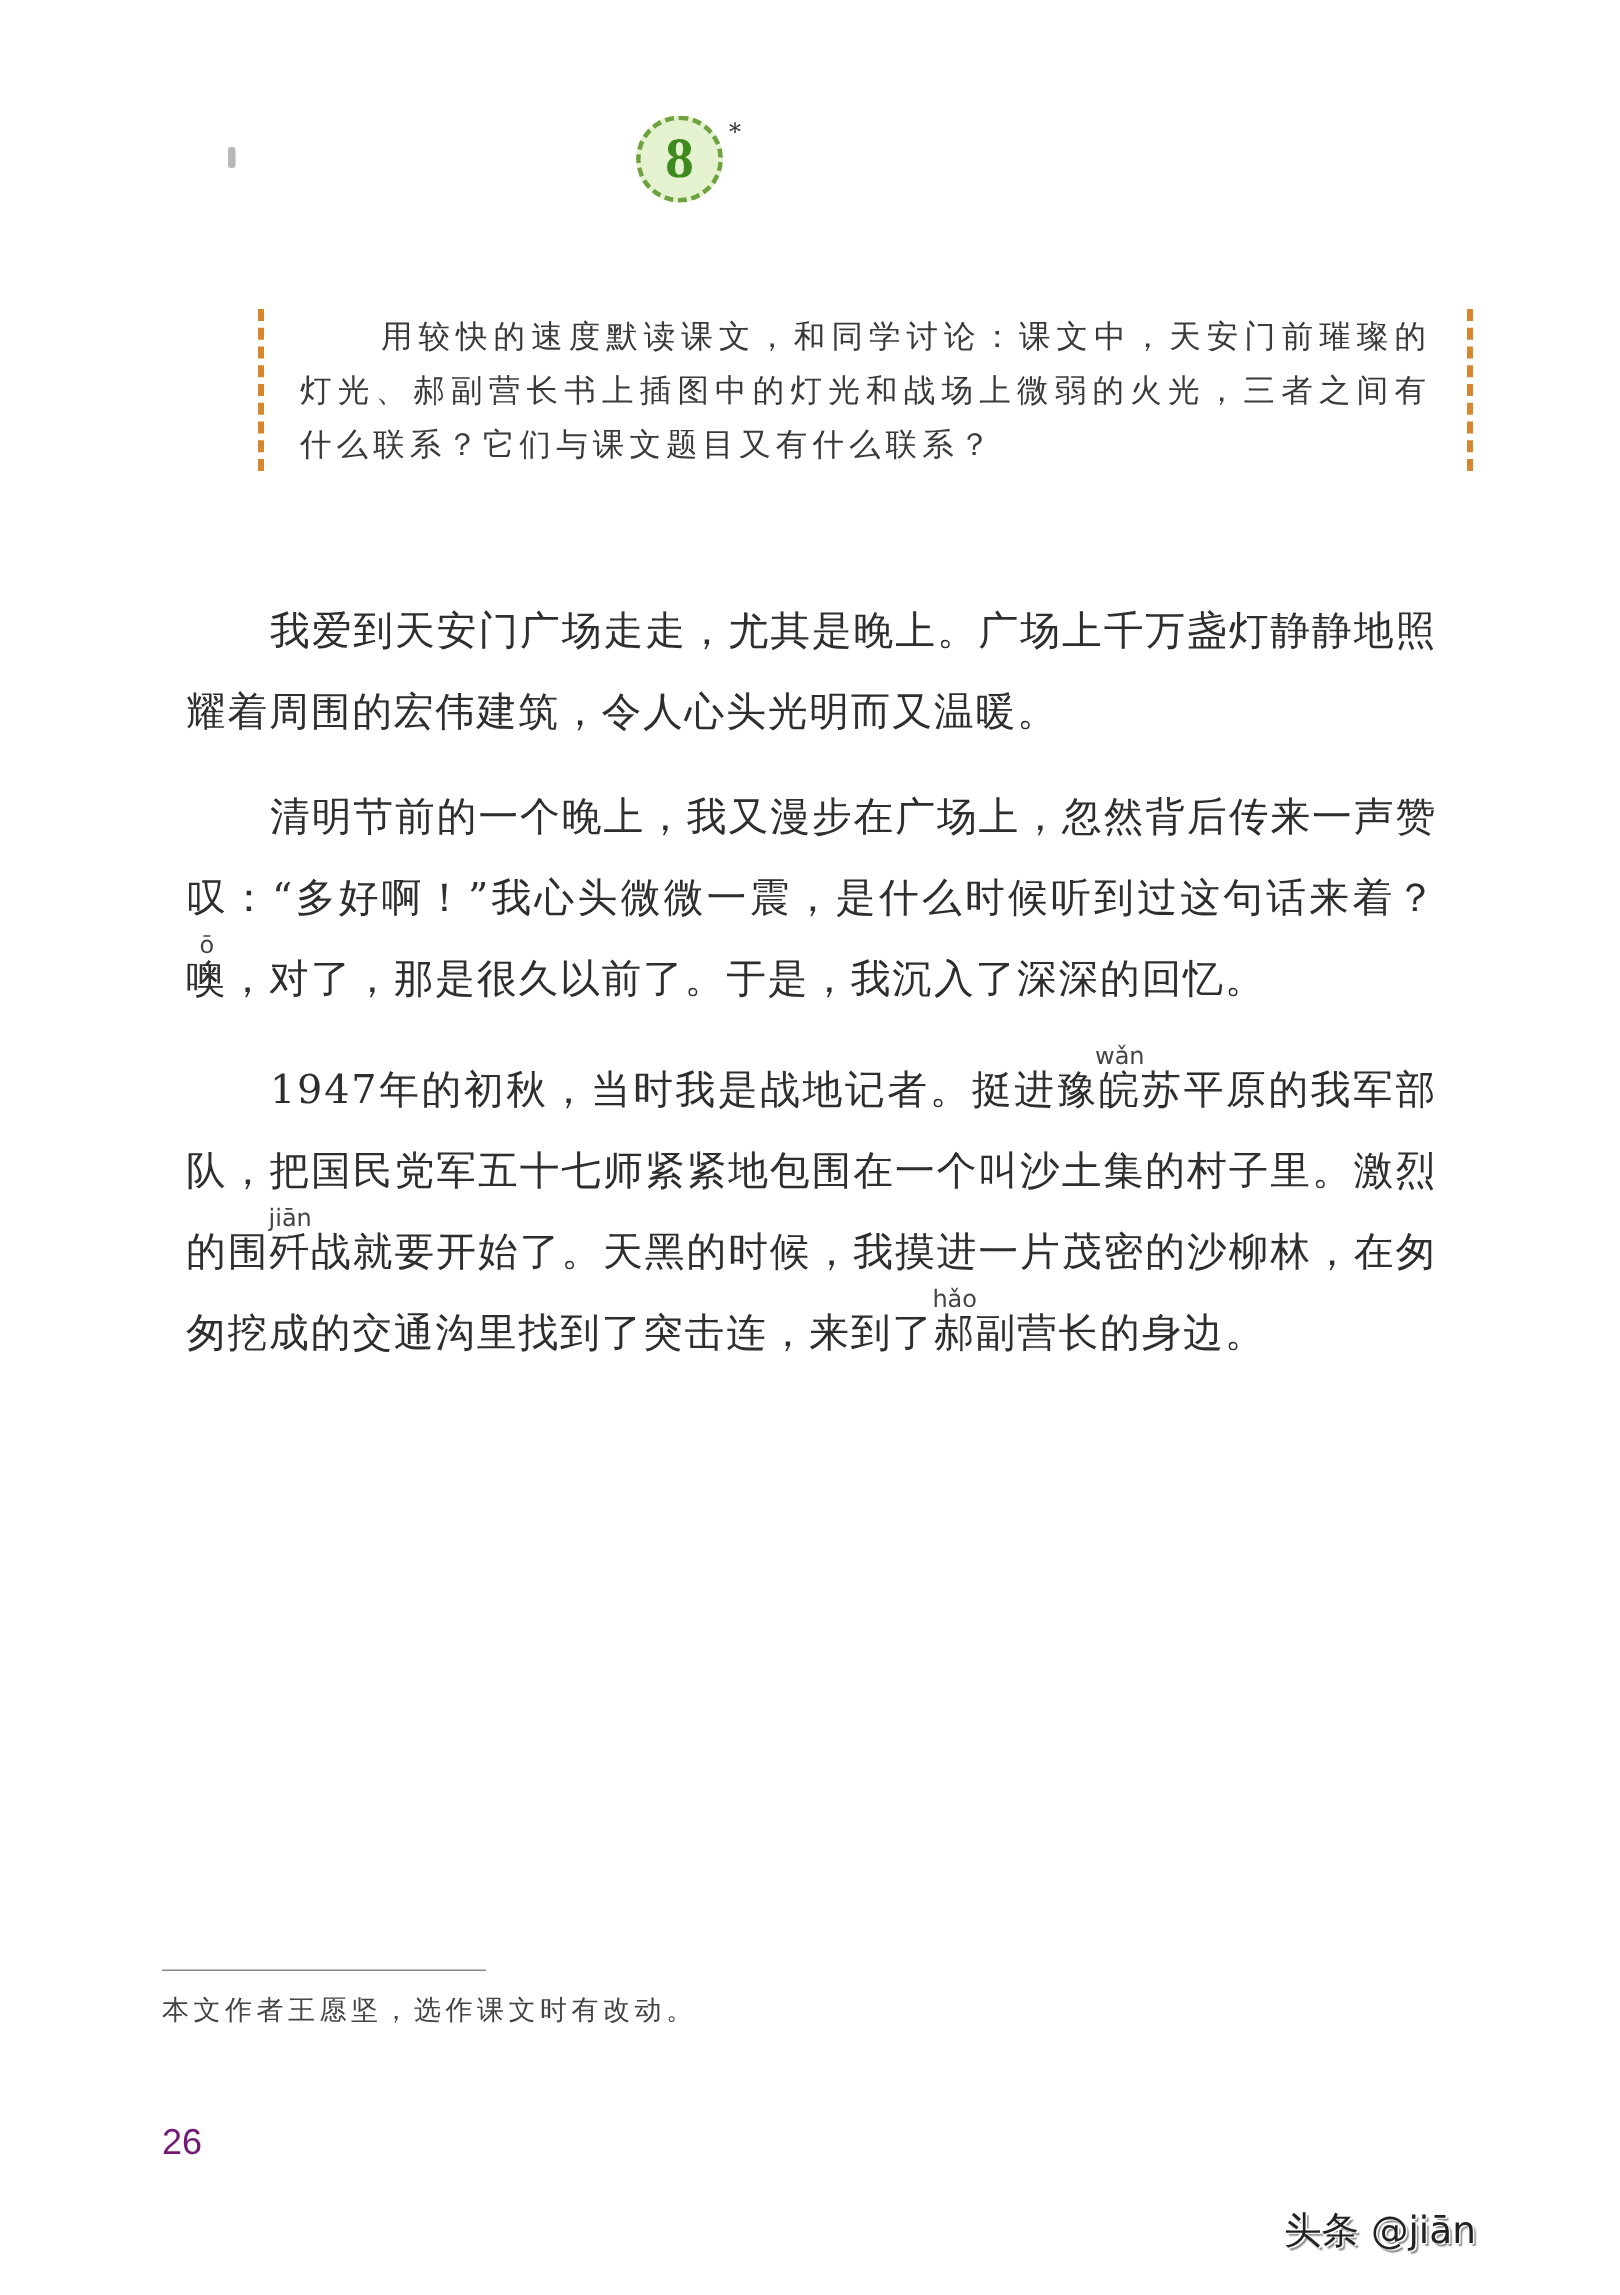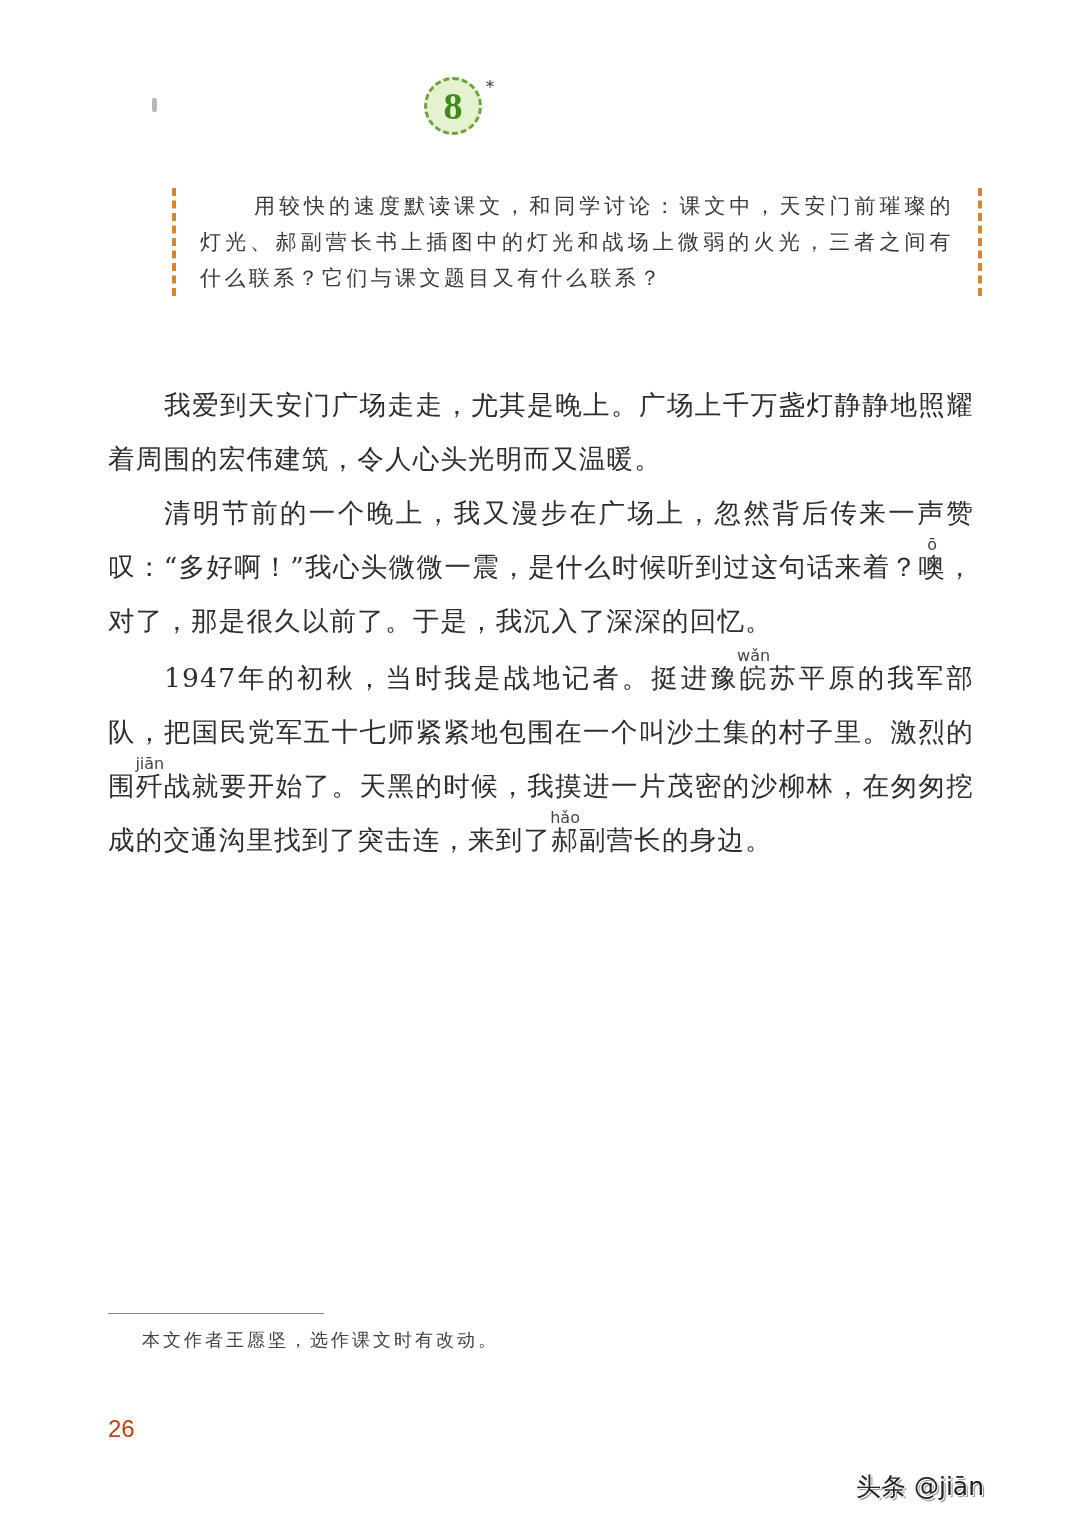--- a/index.html
+++ b/index.html
@@ -14,38 +14,38 @@
   .badge {
     width: 52px; height: 52px; border-radius: 50%;
     background: #e4f2cf; border: 3px dashed #6ea23f;
     display: flex; align-items: center; justify-content: center;
     color: #3f8a1f; font-weight: bold; font-size: 38px; line-height: 1;
     font-family: "Liberation Serif", serif;
   }
   .asterisk { font-size: 16px; color: #333; align-self: flex-start; margin-left: 4px; margin-top: 4px; }
   .title-text { font-size: 42px; color: #222; margin-left: 10px; letter-spacing: 40px; font-family: "DejaVu Serif", serif; }
   .prompt {
-    position: absolute; top: 188px; left: 172px; width: 802px; height: 108px;
+    position: absolute; top: 206px; left: 172px; width: 802px; height: 108px;
     border-left: 4px dashed #d4872f; border-right: 4px dashed #d4872f;
   }
   .prompt p {
     margin: 0; padding: 0 24px 0 24px; font-size: 21px; line-height: 36px;
     color: #3a3a3a; font-family: "DejaVu Sans", sans-serif; letter-spacing: 3.4px;
     text-indent: 54px; text-align: justify;
   }
   .body-text { position: absolute; top: 378px; left: 108px; width: 866px; }
   .para {
-    margin: 0; font-size: 26.5px; line-height: 54px; color: #2e2e2e;
+    margin: 16px; font-size: 26.5px; line-height: 54px; color: #2e2e2e;
     text-indent: 56px; text-align: justify; letter-spacing: 1.2px;
     font-family: "DejaVu Serif", serif;
   }
   ruby rt { font-size: 16px; font-family: "DejaVu Sans", sans-serif; color: #444; letter-spacing: 0; }
   .footnote-rule { position: absolute; top: 1313px; left: 108px; width: 216px; border-top: 1.5px solid #888; }
-  .footnote { position: absolute; top: 1328px; left: 108px; font-size: 18px; color: #444; letter-spacing: 3px; font-family: "DejaVu Sans", sans-serif; margin-left: 34px; }
-  .page-num { position: absolute; top: 1415px; left: 108px; font-size: 24px; color: #c2410c; font-family: "Liberation Sans", sans-serif; }
+  .footnote { position: absolute; top: 1328px; left: 108px; font-size: 18px; color: #444; letter-spacing: 3px; font-family: "DejaVu Sans", sans-serif; }
+  .page-num { position: absolute; top: 1415px; left: 108px; font-size: 24px; color: #701a75; font-family: "Liberation Sans", sans-serif; }
   .watermark { position: absolute; top: 1470px; left: 856px; font-size: 25px; color: #222; font-family: "DejaVu Sans", sans-serif; text-shadow: 1px 1px 0 #fff, -1px -1px 0 #fff, 2px 2px 1px #888; }
 </style>
 </head>
 <body>
 
 <div class="speck"></div>
 
 <div class="title-wrap">
   <div class="badge">
     <span>8</span>

